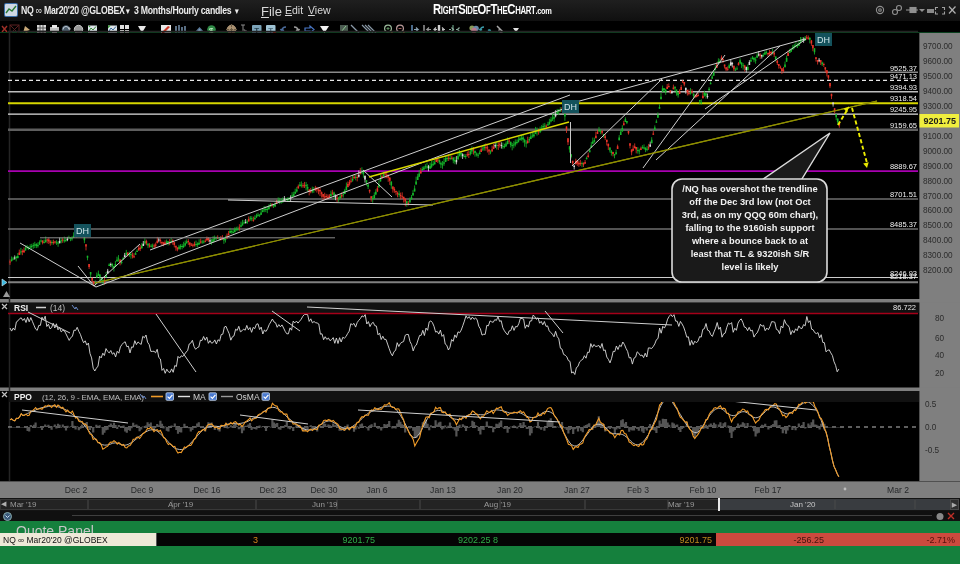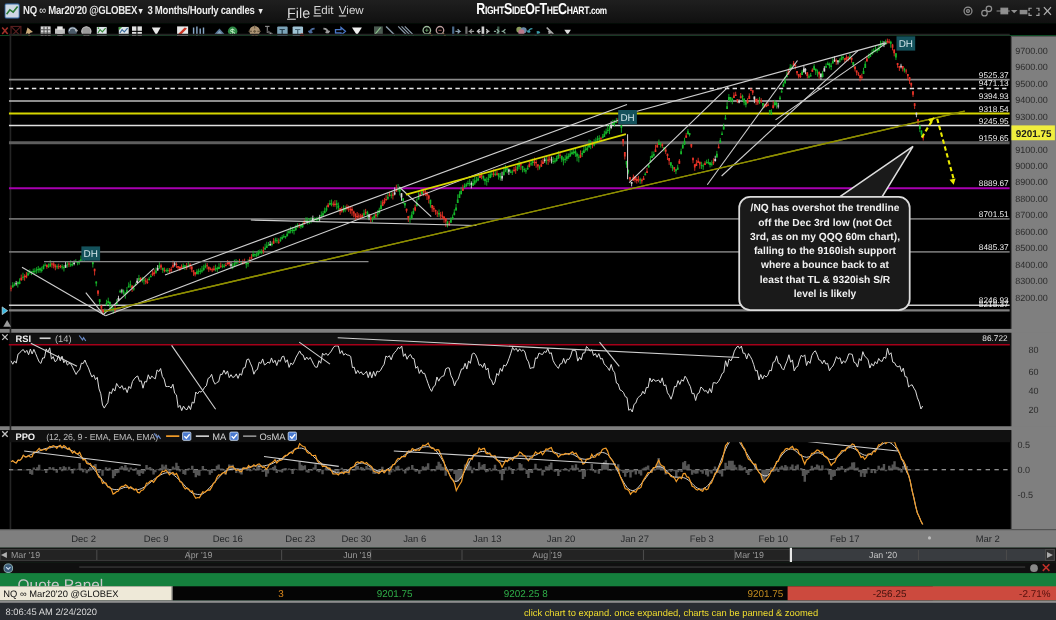--- a/index.html
+++ b/index.html
@@ -389,16 +389,12 @@
  <div class="abs" style="left:0;top:0;width:157px;height:13px;background:#eee9d8;border-right:1px solid #555"></div>
  <span class="qv" style="left:3px;color:#111;font-size:8.5px">NQ ∞ Mar20'20 @GLOBEX</span>
  <span class="qv" style="left:258px;transform:translateX(-100%);color:#d8861c">3</span>
  <span class="qv" style="left:375px;transform:translateX(-100%);color:#2fae48">9201.75</span>
  <span class="qv" style="left:498px;transform:translateX(-100%);color:#2fae48">9202.25 8</span>
  <span class="qv" style="left:712px;transform:translateX(-100%);color:#c08a1f">9201.75</span>
  <div class="abs" style="left:716px;top:0;width:244px;height:13px;background:#cc4a3e"></div>
  <span class="qv" style="left:824px;transform:translateX(-100%);color:#43120d">-256.25</span>
  <span class="qv" style="left:955px;transform:translateX(-100%);color:#55100c">-2.71%</span>
 </div>
-<div class="abs" id="statusbar">
- <span class="abs" style="left:5px;top:3px;font-size:8.5px;color:#d8d8d8">8:06:45 AM 2/24/2020</span>
- <span class="abs" style="left:610px;top:4px;transform:translateX(-50%);font-size:8.5px;color:#f2df2e;white-space:nowrap">click chart to expand. once expanded, charts can be panned &amp; zoomed</span>
-</div>
 </div>
 </body></html>

